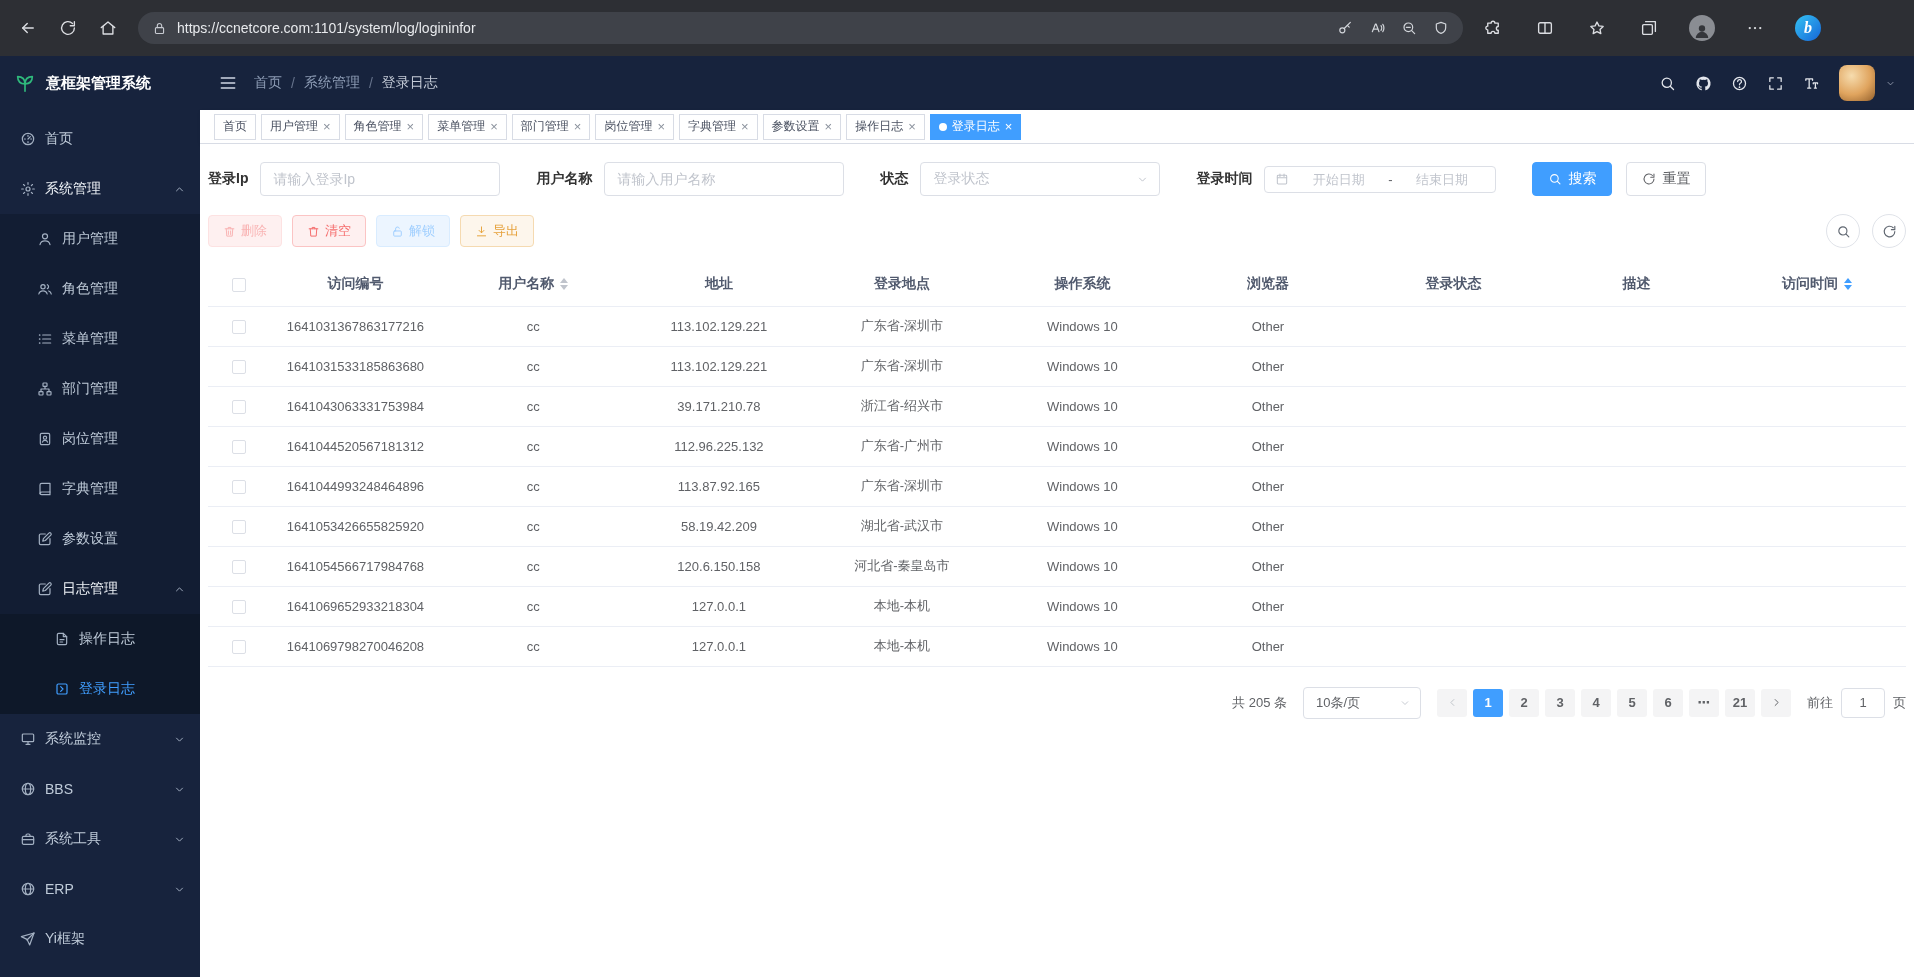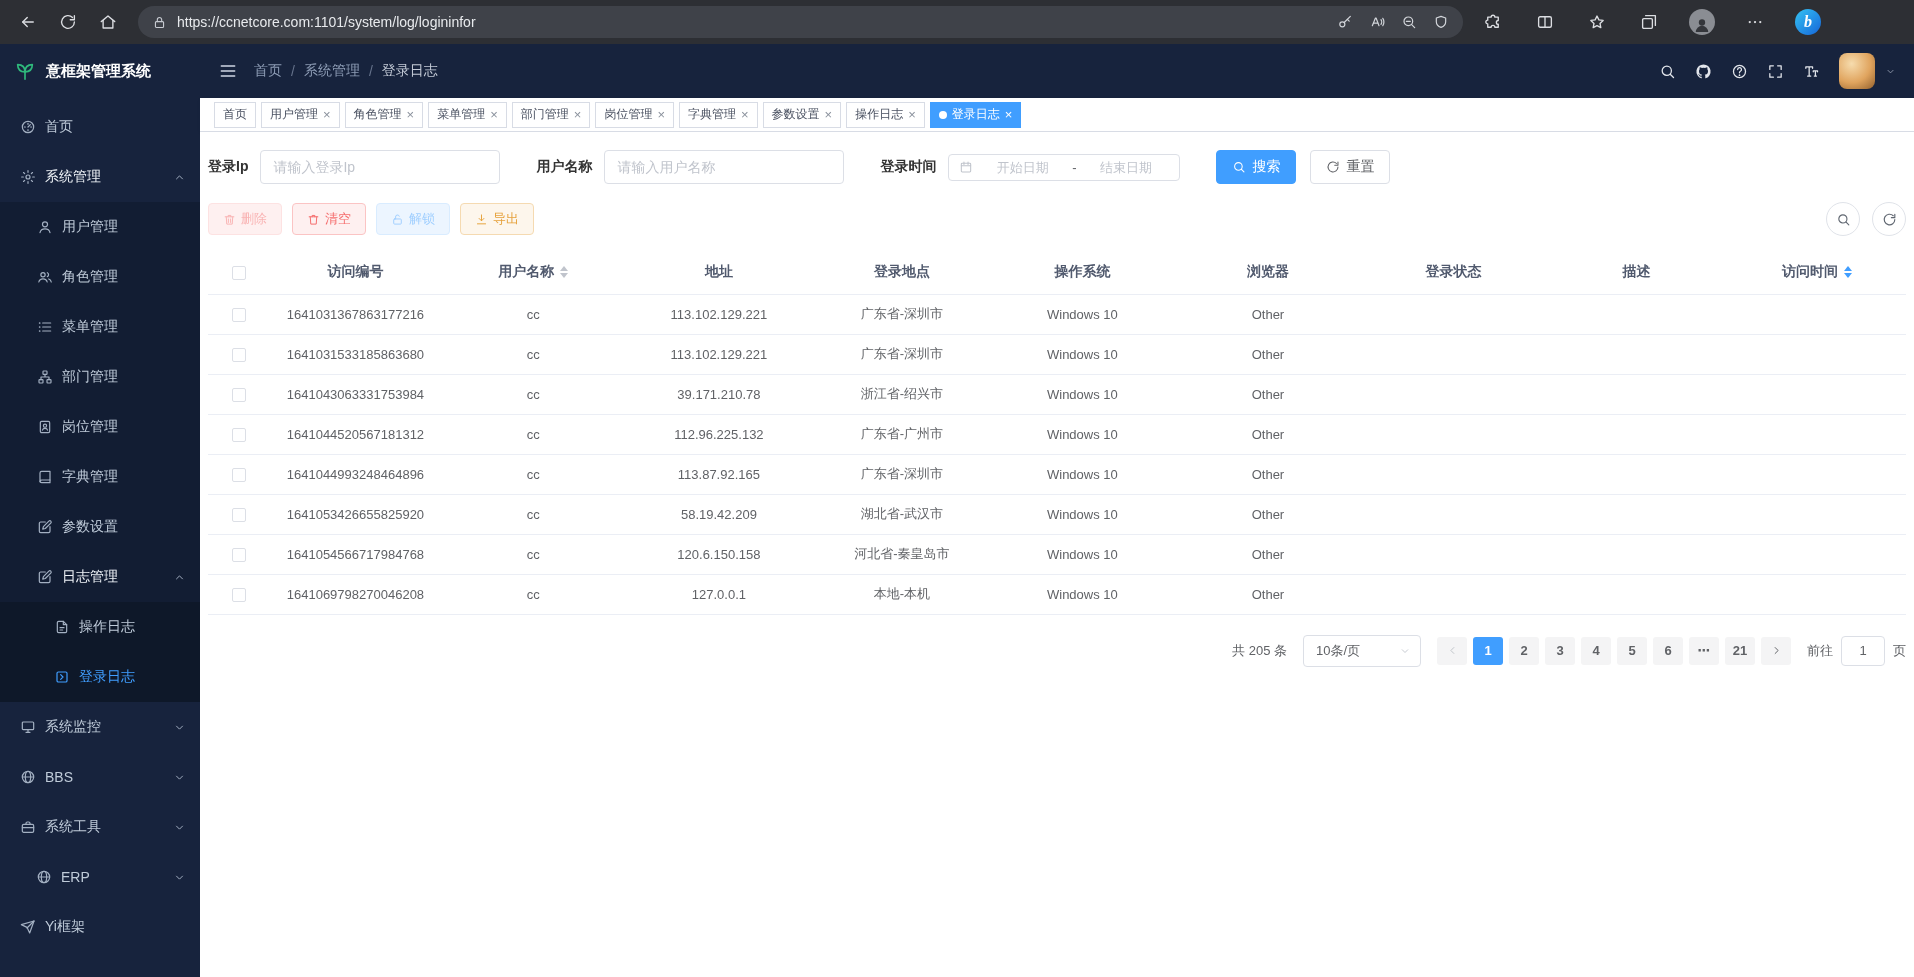--- a/index.html
+++ b/index.html
@@ -3,21 +3,21 @@
 <meta charset="utf-8">
 <style>
   *{margin:0;padding:0;box-sizing:border-box;}
   body{width:1914px;height:977px;overflow:hidden;background:#fff;font-family:"Liberation Sans","DejaVu Sans",sans-serif;}
   svg.icn{display:block;width:16px;height:16px;flex:none;}
   [data-interactable="true"]{cursor:pointer;}
   input{font-family:inherit;}
   button{font-family:inherit;text-align:right;}
 
   
-  .browser{height:44px;background:#2d2f34;display:flex;align-items:center;padding:0 10px;gap:4px;}
+  .browser{height:56px;background:#2d2f34;display:flex;align-items:center;padding:0 10px;gap:4px;}
   .bbtn{width:36px;height:36px;border-radius:6px;display:flex;align-items:center;justify-content:center;color:#dcdee2;}
   .bbtn .icn{width:18px;height:18px;}
   .addr{flex:1;max-width:1325px;height:32px;margin:0 8px;background:#3f4249;border-radius:16px;display:flex;align-items:center;padding:0 6px 0 14px;}
   .addr .aico{color:#c7cad1;margin-right:10px;display:flex;}
   .addr .aico .icn{width:15px;height:15px;}
   .url{flex:1;font-size:14px;color:#e8eaed;white-space:nowrap;overflow:hidden;}
   .abtn{width:32px;height:28px;border-radius:6px;display:flex;align-items:center;justify-content:center;color:#d2d5da;}
   .bicons{display:flex;align-items:center;gap:28px;padding:0 12px 0 6px;color:#dcdee2;}
   .bicon{width:24px;height:24px;display:flex;align-items:center;justify-content:center;}
   .bicon .icn{width:18px;height:18px;}
@@ -362,21 +362,21 @@
             <path d="M9 8V6.5a2 2 0 0 1 2-2h2a2 2 0 0 1 2 2V8"></path>
             <path d="M3.5 13h17"></path>
           </svg>
           <span data-interactable="false">系统工具</span>
           <span class="chev" data-interactable="false">
             <svg class="icn" data-interactable="false" viewBox="0 0 24 24" fill="none" stroke="currentColor" stroke-width="1.8" stroke-linecap="round" stroke-linejoin="round">
               <path d="M6.5 9.5L12 15l5.5-5.5"></path>
             </svg>
           </span>
         </div>
-        <div class="mi lvl0" data-interactable="true" style="padding-left: 36px;">
+        <div class="mi lvl0" data-interactable="true" style="padding-left: 20px;">
           <svg class="icn" data-interactable="false" viewBox="0 0 24 24" fill="none" stroke="currentColor" stroke-width="1.8" stroke-linecap="round" stroke-linejoin="round">
             <circle cx="12" cy="12" r="8.5"></circle>
             <path d="M3.5 12h17"></path>
             <ellipse cx="12" cy="12" rx="4" ry="8.5"></ellipse>
           </svg>
           <span data-interactable="false">ERP</span>
           <span class="chev" data-interactable="false">
             <svg class="icn" data-interactable="false" viewBox="0 0 24 24" fill="none" stroke="currentColor" stroke-width="1.8" stroke-linecap="round" stroke-linejoin="round">
               <path d="M6.5 9.5L12 15l5.5-5.5"></path>
             </svg>
@@ -491,20 +491,29 @@
     <div class="content" data-interactable="false">
 
       <div class="filters" data-interactable="false">
         <div class="fgroup">
           <label class="f-label" data-interactable="false">登录Ip</label>
           <input class="f-input" data-interactable="true" placeholder="请输入登录Ip" style="">
         </div>
         <div class="fgroup">
           <label class="f-label" data-interactable="false">用户名称</label>
           <input class="f-input" data-interactable="true" placeholder="请输入用户名称" style="">
+        </div>
+        <div class="fgroup">
+          <label class="f-label" data-interactable="false">状态</label>
+          <div class="f-select" data-interactable="true">
+            <span class="ph" data-interactable="false">登录状态</span>
+            <svg class="icn" data-interactable="false" viewBox="0 0 24 24" fill="none" stroke="currentColor" stroke-width="1.8" stroke-linecap="round" stroke-linejoin="round">
+                <path d="M6.5 9.5L12 15l5.5-5.5"></path>
+              </svg>
+          </div>
         </div>
         <div class="fgroup">
           <label class="f-label" data-interactable="false">登录时间</label>
           <div class="f-range" data-interactable="true">
             <svg class="icn" data-interactable="false" viewBox="0 0 24 24" fill="none" stroke="currentColor" stroke-width="1.8" stroke-linecap="round" stroke-linejoin="round">
                 <rect x="4" y="5.5" width="16" height="15" rx="1.5"></rect>
                 <path d="M4 10h16M8.5 3.5v4M15.5 3.5v4"></path>
               </svg>
             <input class="r-in" data-interactable="true" placeholder="开始日期" style="">
             <span class="r-sep" data-interactable="false">-</span>
@@ -670,20 +679,32 @@
                 <td data-interactable="false"></td>
                 <td data-interactable="false"></td>
                 <td data-interactable="false"></td>
               </tr>
               <tr data-interactable="true">
                 <td data-interactable="false"><span class="cb" data-interactable="true"></span></td>
                 <td data-interactable="false">1641054566717984768</td>
                 <td data-interactable="false">cc</td>
                 <td data-interactable="false">120.6.150.158</td>
                 <td data-interactable="false">河北省-秦皇岛市</td>
+                <td data-interactable="false">Windows 10</td>
+                <td data-interactable="false">Other</td>
+                <td data-interactable="false"></td>
+                <td data-interactable="false"></td>
+                <td data-interactable="false"></td>
+              </tr>
+              <tr data-interactable="true">
+                <td data-interactable="false"><span class="cb" data-interactable="true"></span></td>
+                <td data-interactable="false">1641069652933218304</td>
+                <td data-interactable="false">cc</td>
+                <td data-interactable="false">127.0.0.1</td>
+                <td data-interactable="false">本地-本机</td>
                 <td data-interactable="false">Windows 10</td>
                 <td data-interactable="false">Other</td>
                 <td data-interactable="false"></td>
                 <td data-interactable="false"></td>
                 <td data-interactable="false"></td>
               </tr>
               <tr data-interactable="true">
                 <td data-interactable="false"><span class="cb" data-interactable="true"></span></td>
                 <td data-interactable="false">1641069798270046208</td>
                 <td data-interactable="false">cc</td>

